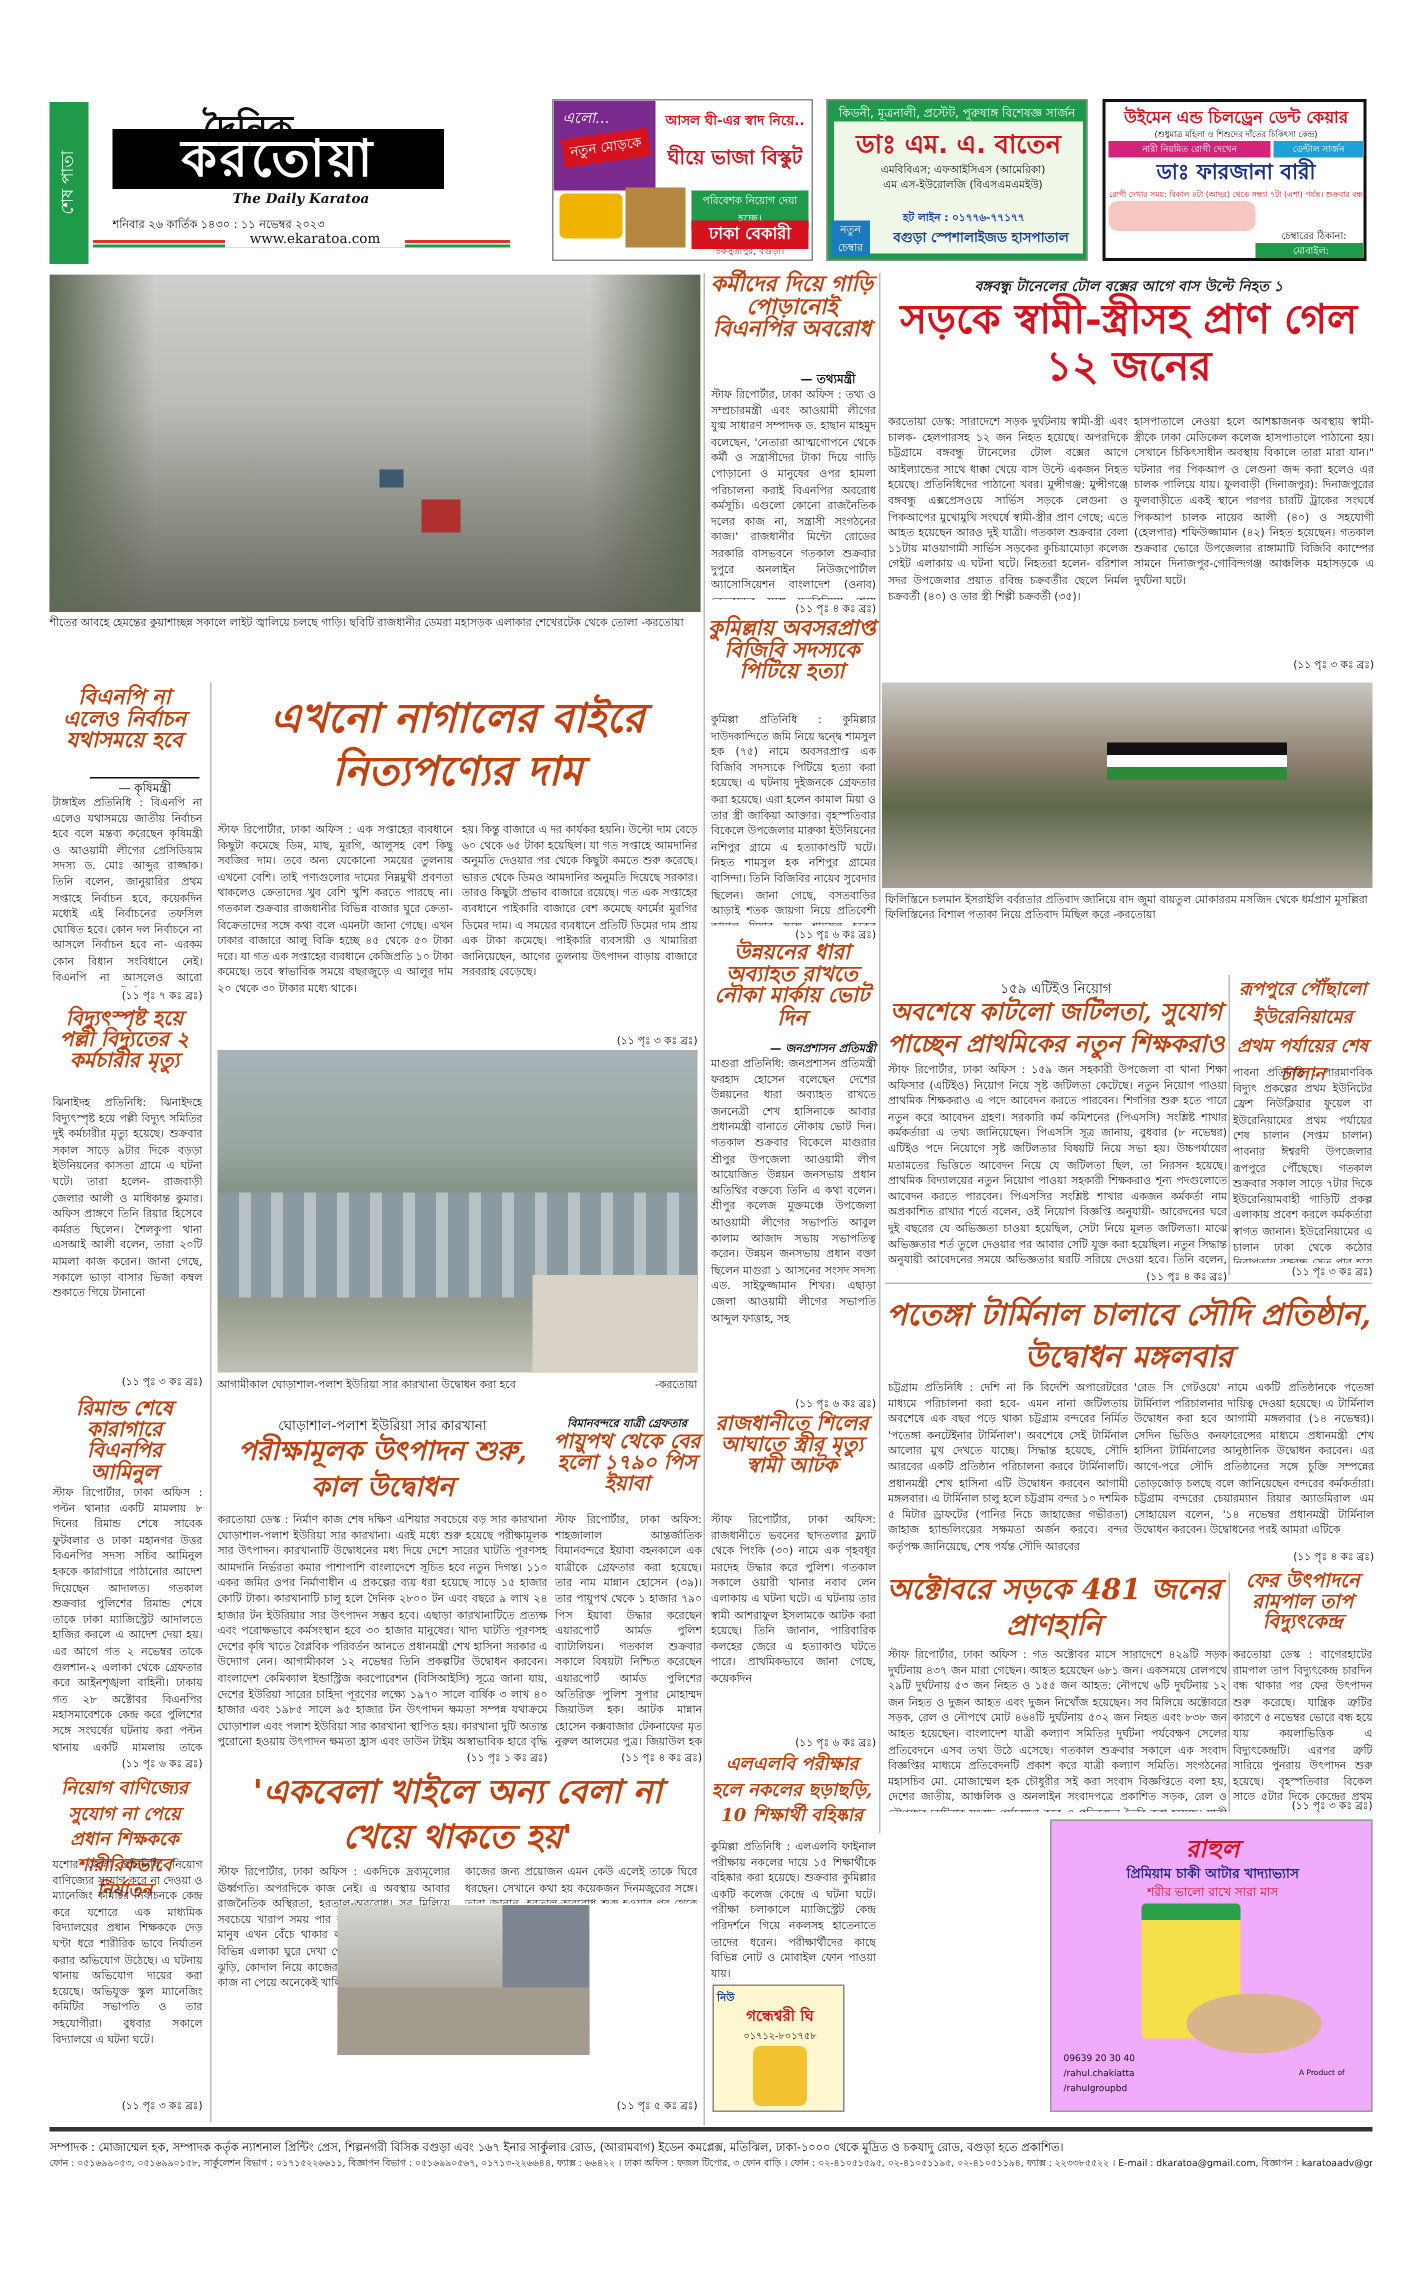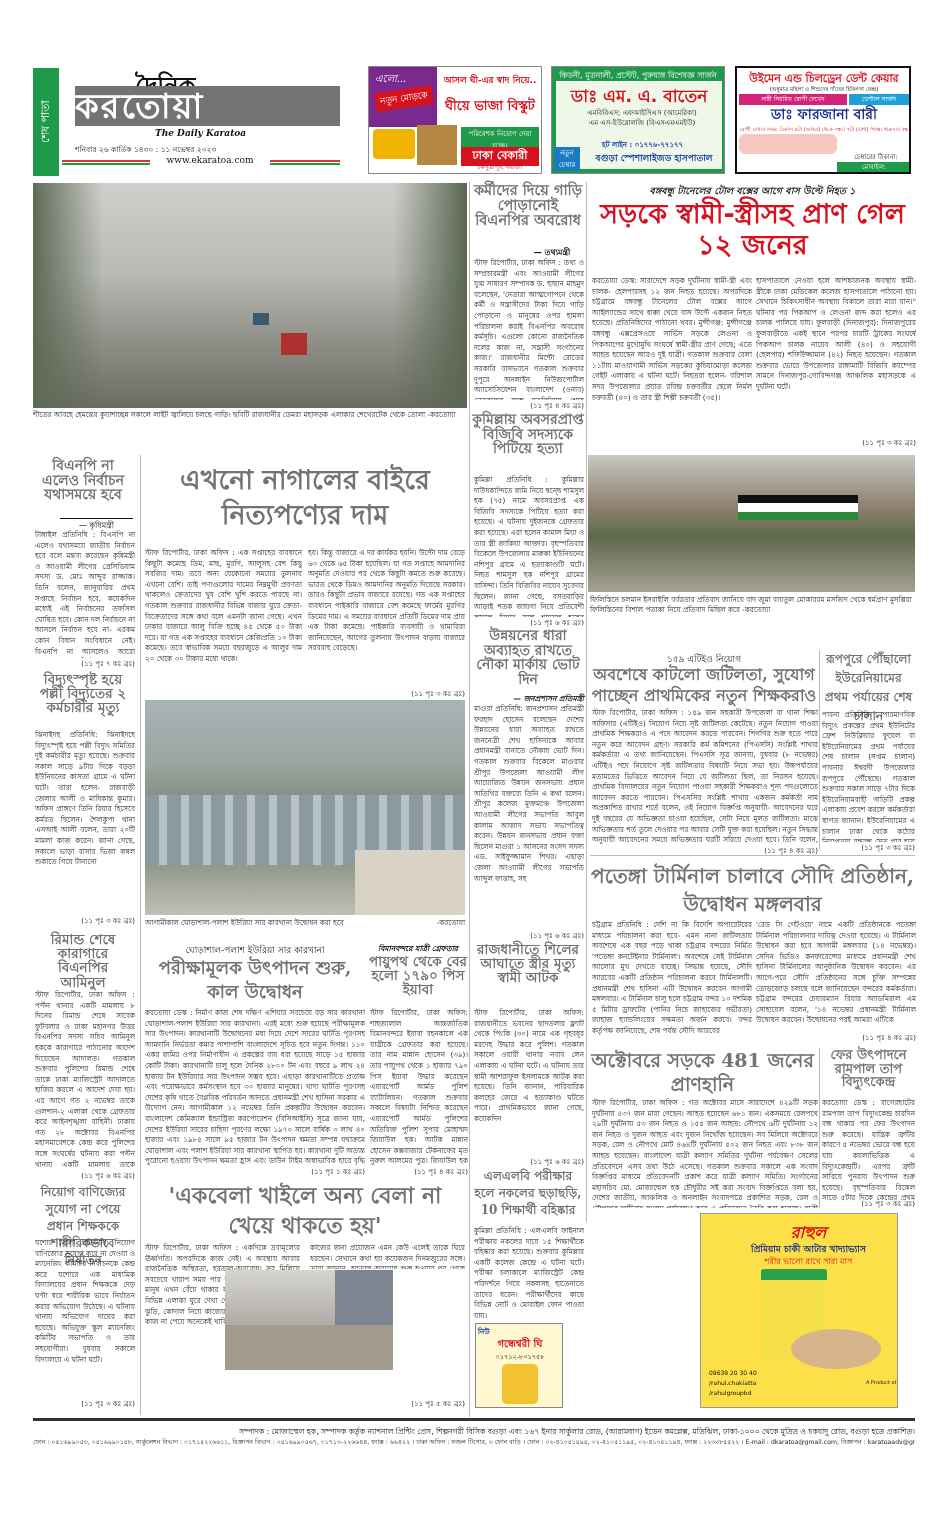--- a/index.html
+++ b/index.html
@@ -1,48 +1,48 @@
 <!DOCTYPE html>
 <html><head>
 <meta charset="utf-8">
 <style>
 *{box-sizing:border-box;margin:0;padding:0}
 body{width:945px;height:1519px;background:#fff;font-family:"DejaVu Sans",sans-serif;color:#111;position:relative;overflow:hidden}
 .abs{position:absolute}
 .body-text{font-size:7.2px;line-height:10.6px;text-align:justify;color:#222;overflow:hidden}
-.hl{font-family:"DejaVu Serif",serif;font-weight:bold;text-align:center;color:#737373;line-height:1.05;}
+.hl{font-family:"DejaVu Serif",serif;font-weight:bold;text-align:center;color:#c2410c;line-height:1.05;font-style:italic}
 .sub{font-size:9px;text-align:center;color:#222}
 .cap{font-size:7.2px;line-height:10px;color:#222}
 .photo{overflow:hidden}
 .cont{font-size:7px;text-align:right}
 
 #side-strip{left:33px;top:68px;width:26px;height:108px;background:#1f9a4a;color:#fff;writing-mode:vertical-rl;transform:rotate(180deg);font-size:11px;text-align:center;display:flex;align-items:center;justify-content:center}
 #logo-small{left:135px;top:67px;font-size:24px;font-weight:bold}
-#logo-big{left:75px;top:86px;width:265px;height:40px;background:#737373;color:#fff;font-size:34px;font-weight:bold;text-align:left;line-height:40px;letter-spacing:2px;font-family:"DejaVu Serif",serif}
+#logo-big{left:75px;top:86px;width:221px;height:40px;background:#000000;color:#fff;font-size:34px;font-weight:bold;text-align:center;line-height:40px;letter-spacing:2px;font-family:"DejaVu Serif",serif}
 #logo-en{left:155px;top:128px;font-size:9px;font-weight:bold;font-style:italic;font-family:"DejaVu Serif",serif}
 #date-line{left:75px;top:144px;font-size:7.5px}
 #url-bar{left:62px;top:158px;width:278px;height:9px}
 #url-bar .r{position:absolute;left:0;right:0;top:2px;height:2px;background:#d33}
 #url-bar .g{position:absolute;left:0;right:0;top:5px;height:2px;background:#1f9a4a}
 #url{left:150px;top:155px;width:120px;background:#fff;font-size:9px;font-family:"DejaVu Serif",serif;text-align:center}
 .ad{border:1px solid #888;overflow:hidden}
 #ad1{left:368px;top:66px;width:174px;height:108px;background:linear-gradient(#fff,#fff)}
 #ad1 .purple{position:absolute;left:0;top:0;width:68px;height:60px;background:#7a2a8f}
 #ad2{left:551px;top:66px;width:174px;height:108px;background:#1f9a4a}
 #ad3{left:735px;top:66px;width:176px;height:108px;background:#fff;border:2px solid #111}
 
 #photo-fog{left:33px;top:183px;width:434px;height:225px;background:linear-gradient(180deg,#cfd0cc 0%,#b8bab4 40%,#8f9088 70%,#6b6b62 100%)}
 #photo-rally{left:588px;top:455px;width:327px;height:137px;background:linear-gradient(180deg,#c9c7c0 0%,#8a7d6c 40%,#5e6a4a 60%,#a8a097 100%)}
 #flag{position:absolute;left:150px;top:40px;width:120px;height:25px;background:linear-gradient(#111 33%,#fff 33%,#fff 66%,#2c8a3a 66%)}
 #photo-plant{left:145px;top:700px;width:320px;height:215px;background:linear-gradient(180deg,#a8b3b8 0%,#9aa6a0 30%,#6c7c6a 60%,#c2c0b5 100%)}
 #photo-street{left:225px;top:1270px;width:168px;height:100px;background:linear-gradient(180deg,#d7d5d0,#8e8a84)}
-#ad-rahul{left:700px;top:1213px;width:198px;height:195px;border:1px solid #999;background:#fde047}
+#ad-rahul{left:700px;top:1213px;width:215px;height:195px;border:1px solid #999;background:#f0abfc}
 #ad-ghee{left:475px;top:1323px;width:88px;height:85px;border:1px solid #888;background:#fff7d0}
 #footer-rule{left:33px;top:1418px;width:882px;height:3px;background:#333}
-#footer1{left:33px;top:1425px;width:882px;font-size:7.6px;text-align:right}
+#footer1{left:33px;top:1425px;width:882px;font-size:7.6px;text-align:left}
 #footer2{left:33px;top:1437px;width:882px;font-size:6.2px;text-align:center;color:#222;white-space:nowrap;overflow:hidden}
 .vr{position:absolute;width:1px;background:#bbb}
 .hr{position:absolute;height:1px;background:#bbb}
 </style>
 </head>
 <body>
 
 <div class="abs" id="side-strip">শেষ পাতা</div>
 <div class="abs" id="logo-small">দৈনিক</div>
 <div class="abs" id="logo-big">করতোয়া</div>

